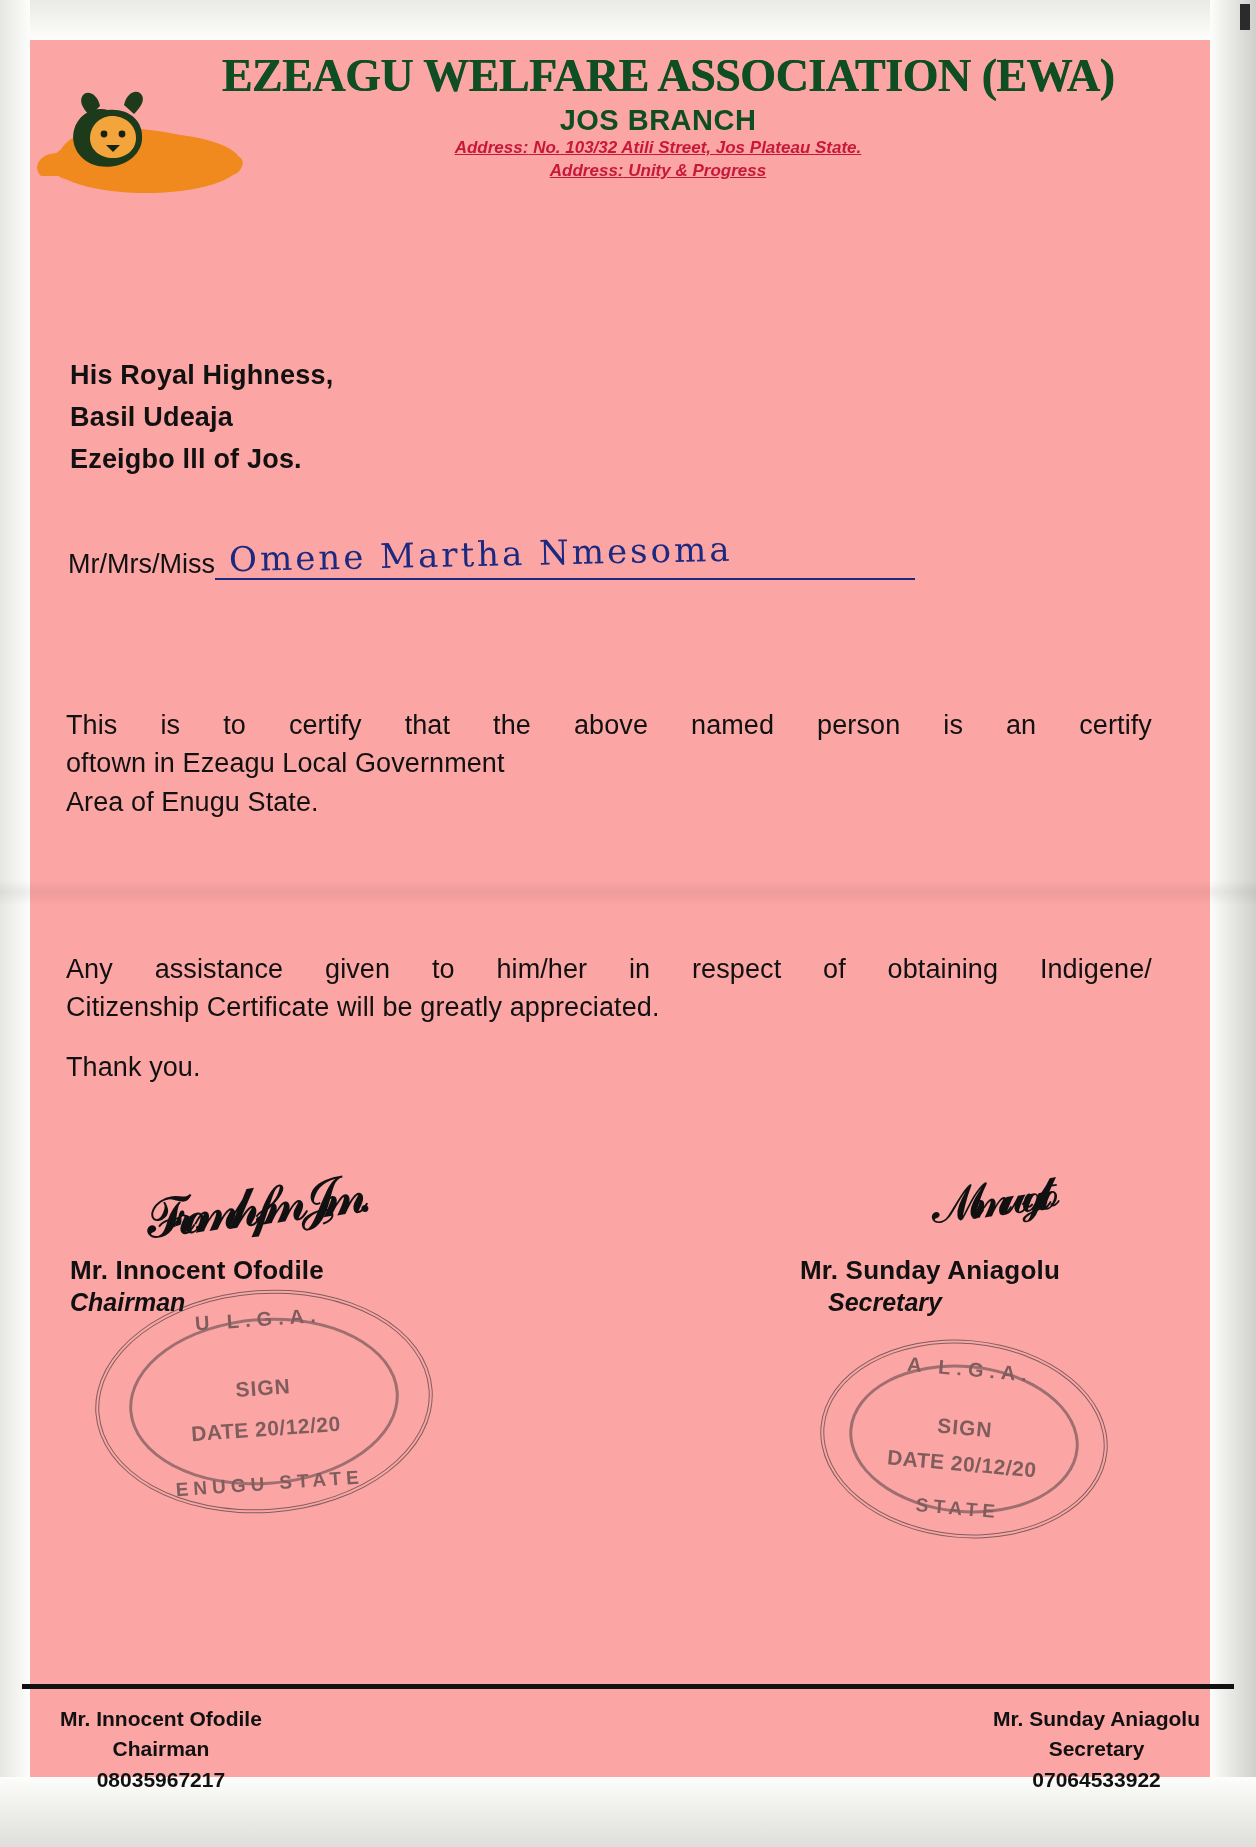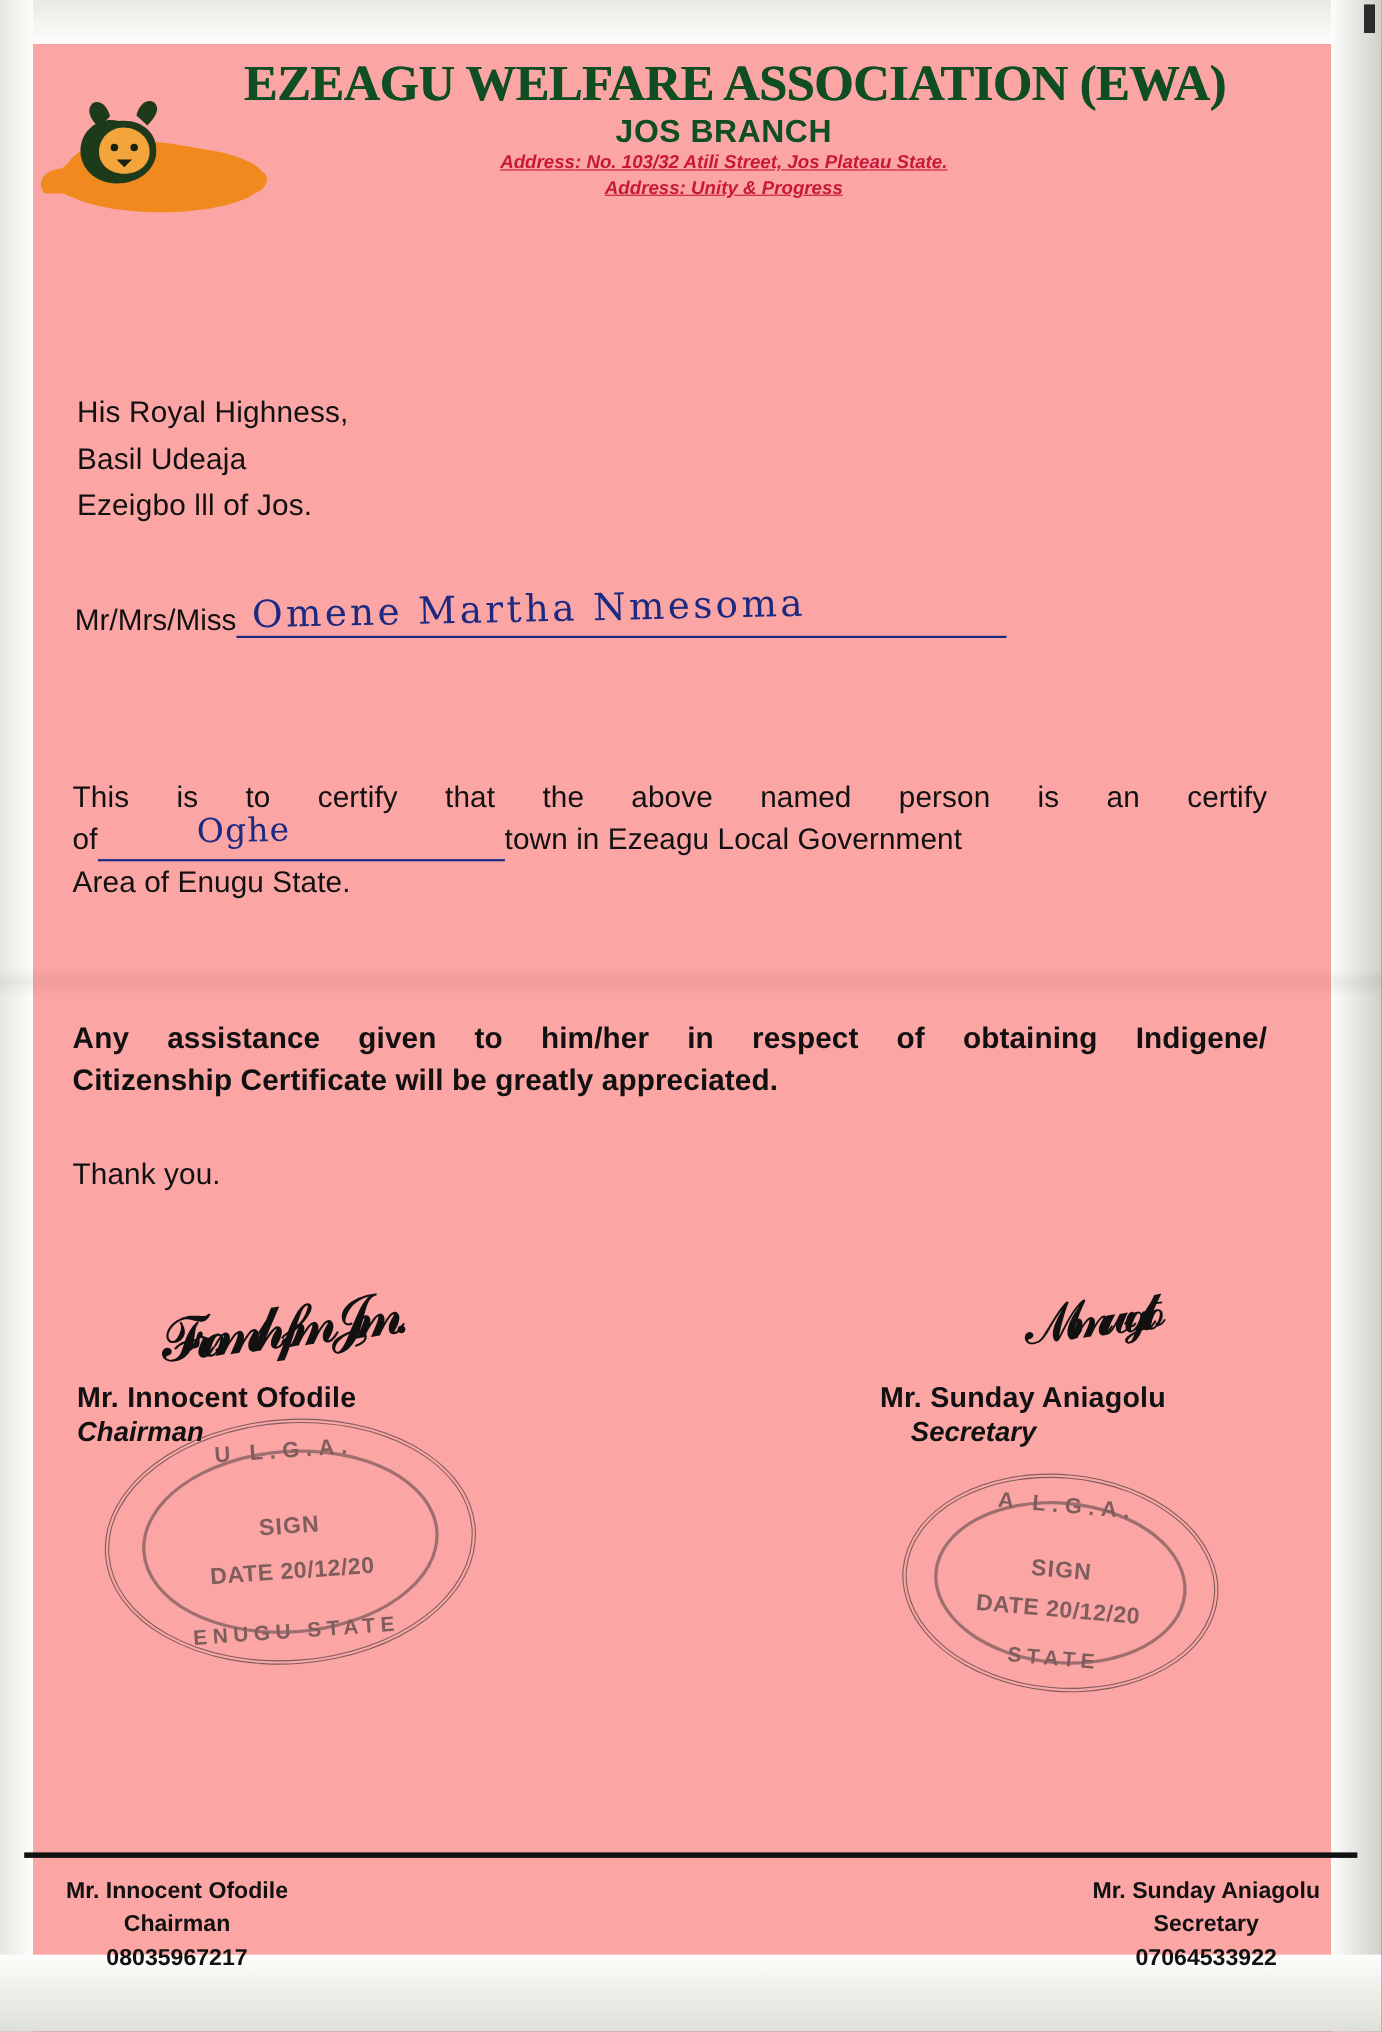--- a/index.html
+++ b/index.html
@@ -97,21 +97,21 @@
     position: absolute;
     left: 16px; top: 58px;
     width: 230px; height: 140px;
   }
 
   
   .addressee {
     position: absolute;
     left: 70px; top: 355px;
     font-size: 27px;
-    font-weight: normal;
+    font-weight: bold;
     line-height: 1.55;
     letter-spacing: 0.2px;
   }
   .name-row {
     position: absolute;
     left: 68px; top: 544px;
     width: 960px;
     font-size: 27px;
   }
   .name-label {
@@ -163,21 +163,21 @@
     font-size: 30px;
     color: #1b2a80;
     letter-spacing: 1px;
     transform: rotate(-1deg);
     white-space: nowrap;
   }
   .justify-row {
     display: flex;
     justify-content: space-between;
   }
-  .p2 { left: 66px; top: 925px; width: 1090px; font-weight: bold; }
+  .p2 { left: 66px; top: 950px; width: 1090px; }
   .p2 .justify-row { width: 1086px; }
   .p3 { left: 66px; top: 1048px; }
 
   
   .sig-left  { position: absolute; left: 70px;  top: 1255px; text-align: left; }
   .sig-right { position: absolute; left: 800px; top: 1255px; text-align: left; }
   .sig-name {
     font-size: 26px;
     font-weight: bold;
     letter-spacing: 0.2px;
@@ -331,21 +331,21 @@
         <span>that</span>
         <span>the</span>
         <span>above</span>
         <span>named</span>
         <span>person</span>
         <span>is</span>
         <span>an</span>
         <span>certify</span>
     </div>
     <div class="line2">
-      <span>of</span><span class="town-fill"><span class="town-hw">Oghe</span></span><span>town in Ezeagu Local Government</span>
+      <span>of</span><span>town in Ezeagu Local Government</span>
     </div>
     <div>Area of Enugu State.</div>
   </div>
 
   <div class="para p2">
     <div class="justify-row">
       <span>Any</span>
         <span>assistance</span>
         <span>given</span>
         <span>to</span>

